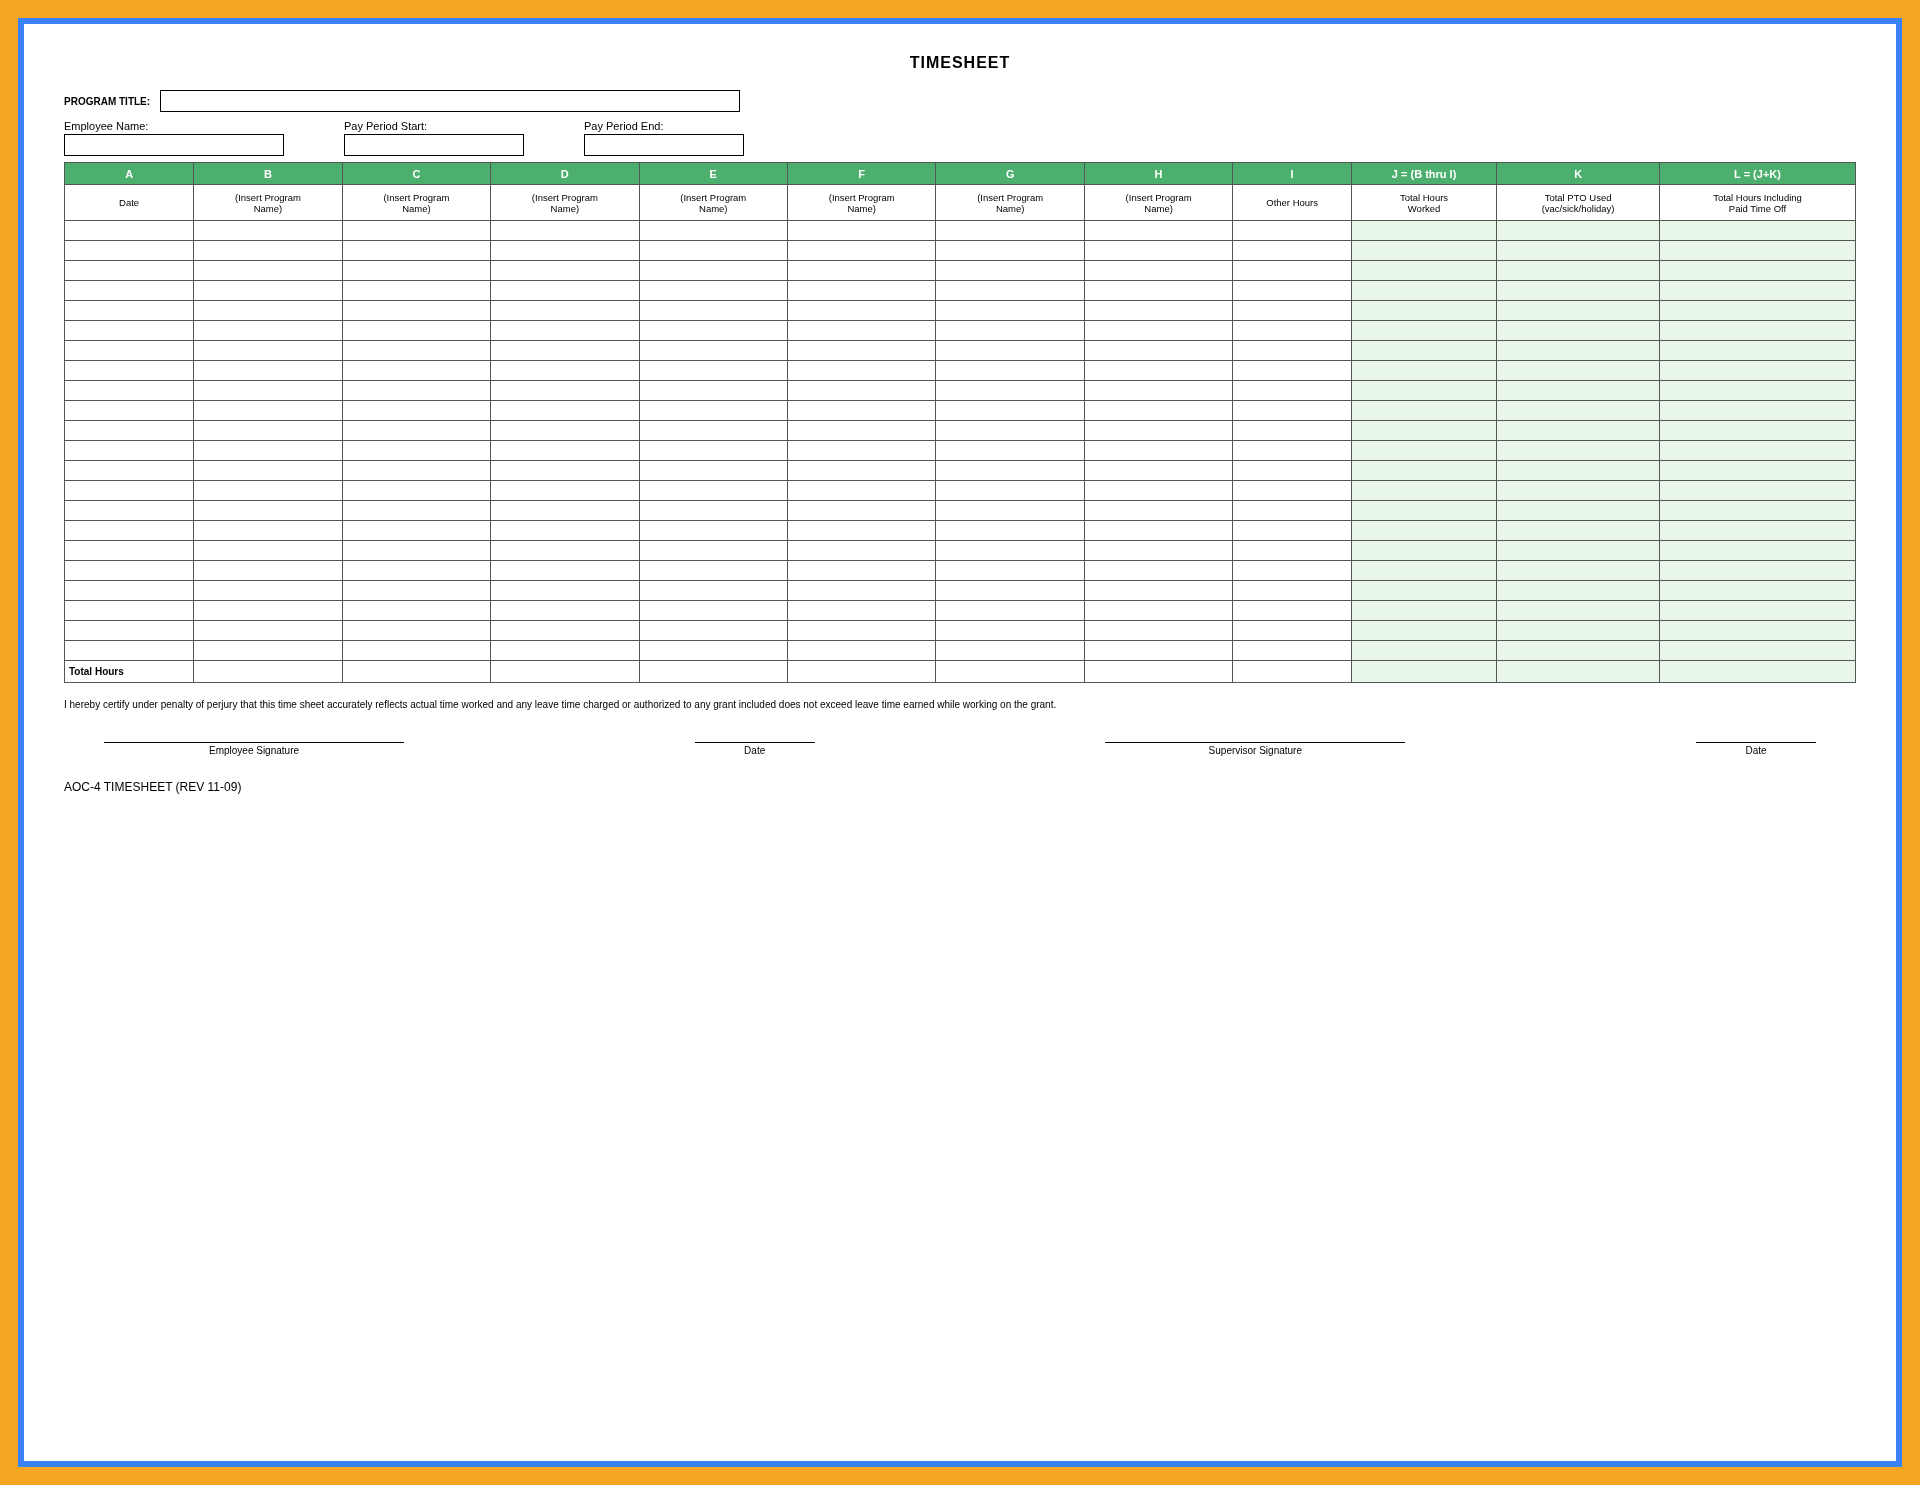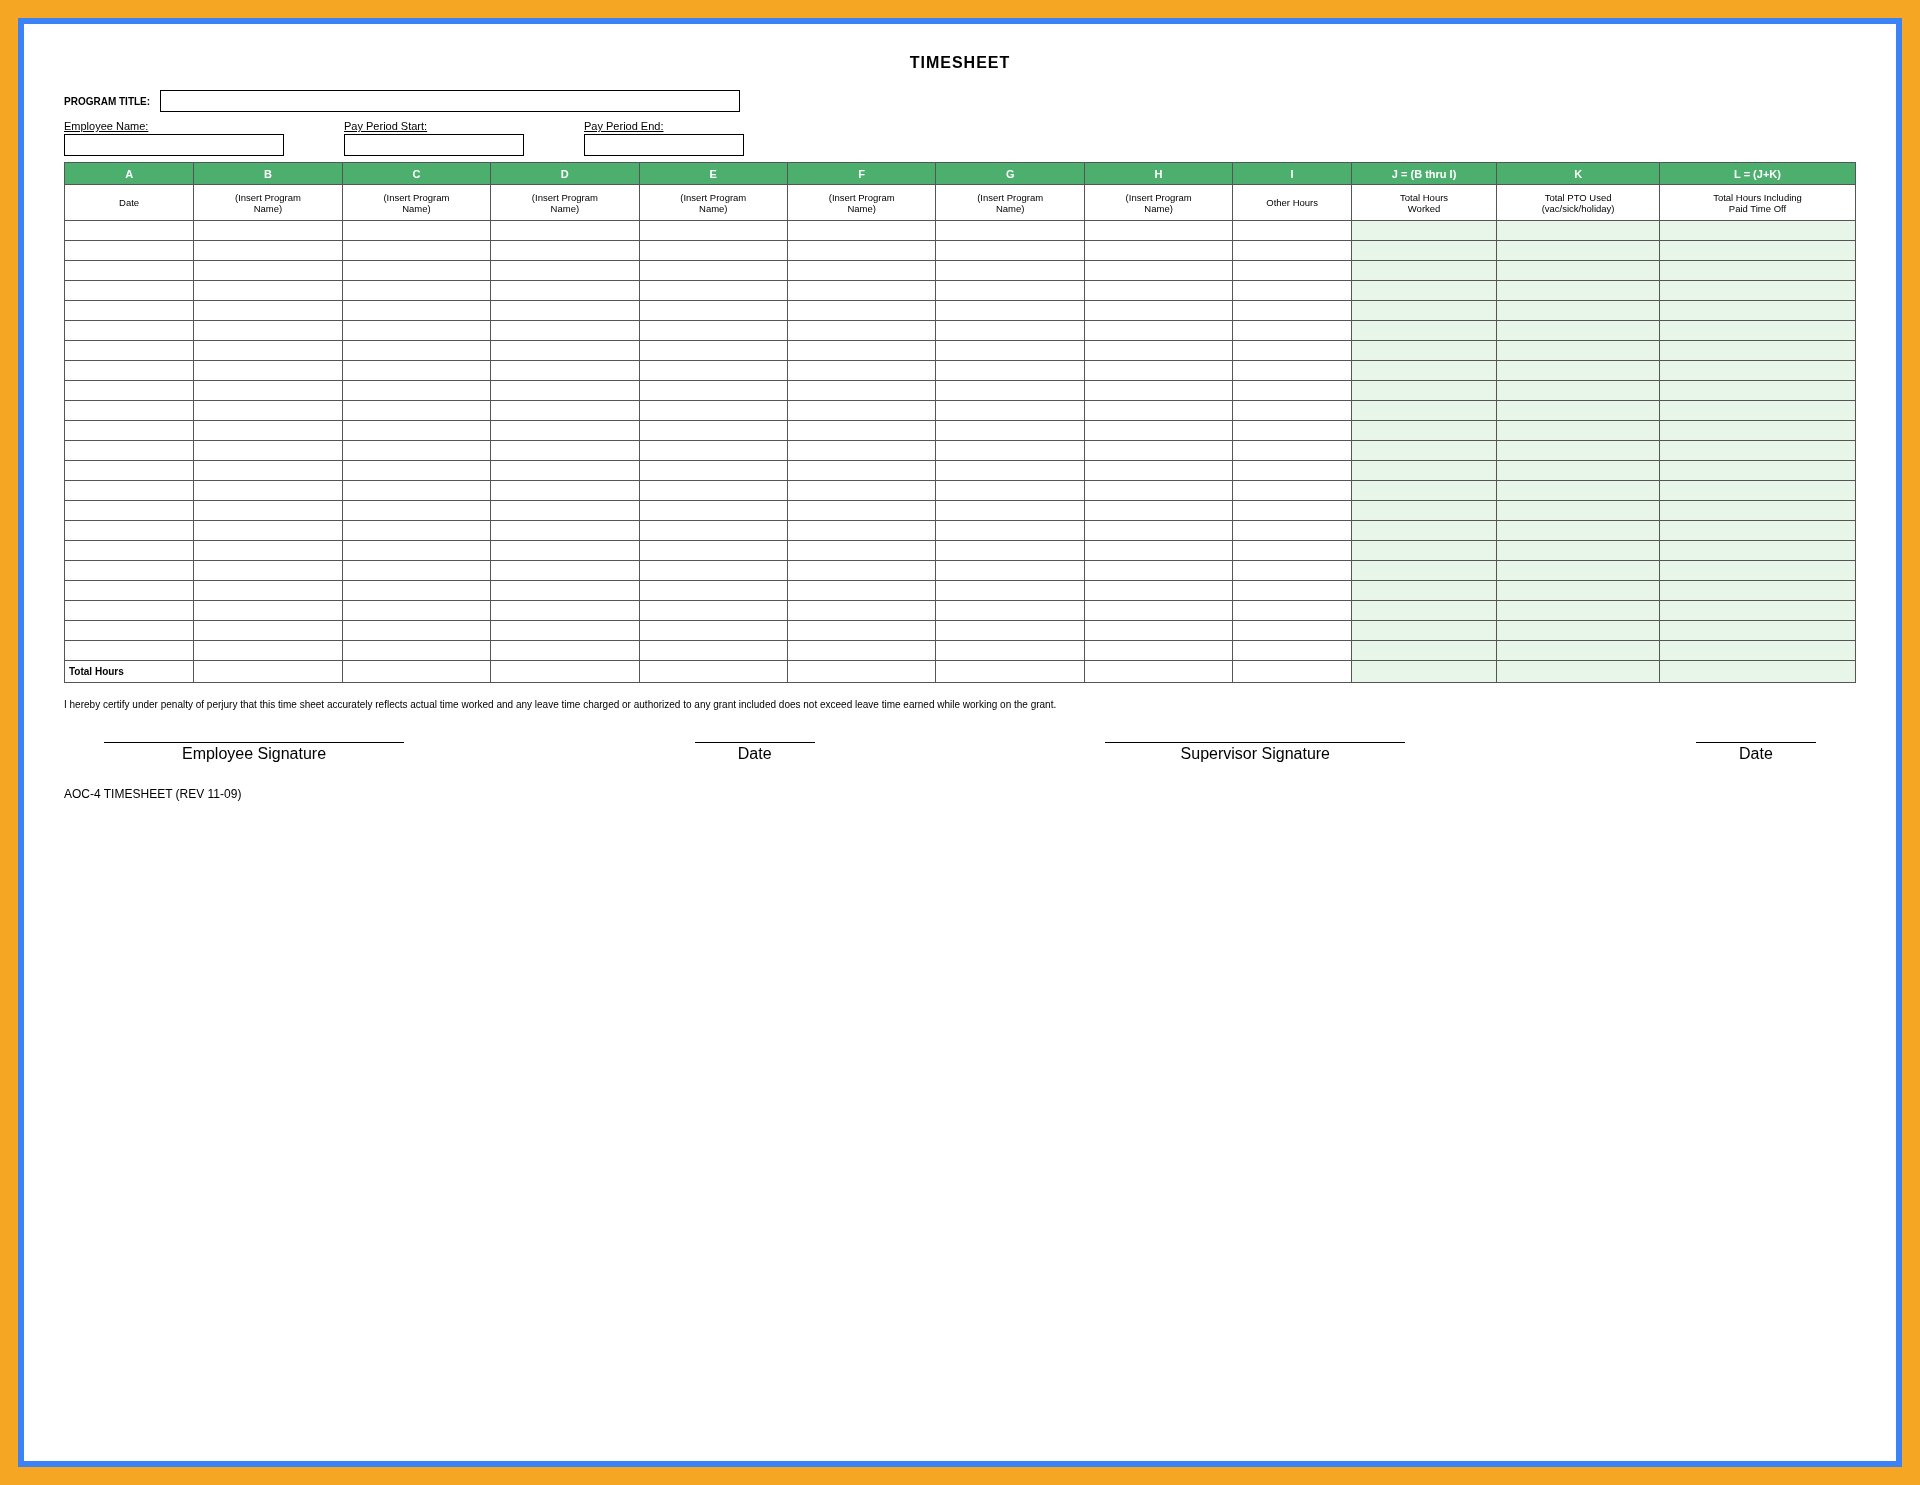--- a/index.html
+++ b/index.html
@@ -43,21 +43,20 @@
       height: 22px;
       width: 580px;
       display: inline-block;
     }
 
     .name-period-row {
       display: flex;
       align-items: flex-end;
       margin-bottom: 6px;
       gap: 0;
-      text-decoration: underline;
     }
     .field-group {
       display: flex;
       flex-direction: column;
     }
     .field-label {
       font-size: 11px;
       margin-bottom: 2px;
     }
     .field-input {
@@ -136,21 +135,21 @@
       line-height: 1.5;
       margin-bottom: 30px;
       max-width: 1750px;
     }
     .sig-line {
       border-top: 1.5px solid #000;
       width: 280px;
       margin-bottom: 2px;
     }
     .sig-label {
-      font-size: 16px;
+      font-size: 10px;
     }
 
     .sig-row {
       display: flex;
       justify-content: space-between;
       margin-bottom: 24px;
       padding: 0 40px;
     }
     .sig-col {
       display: flex;

